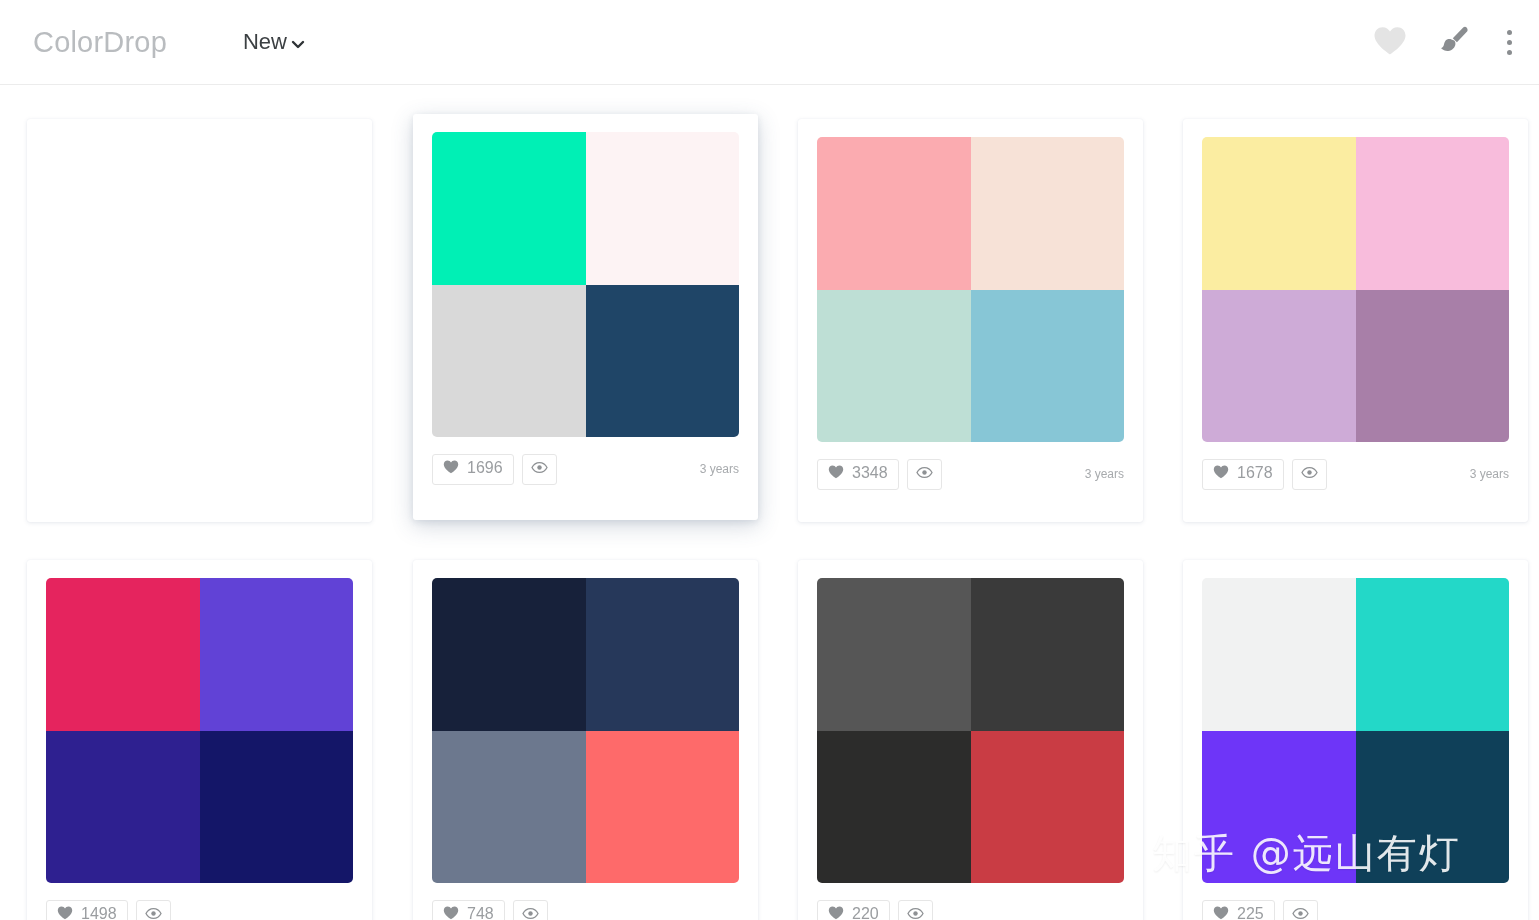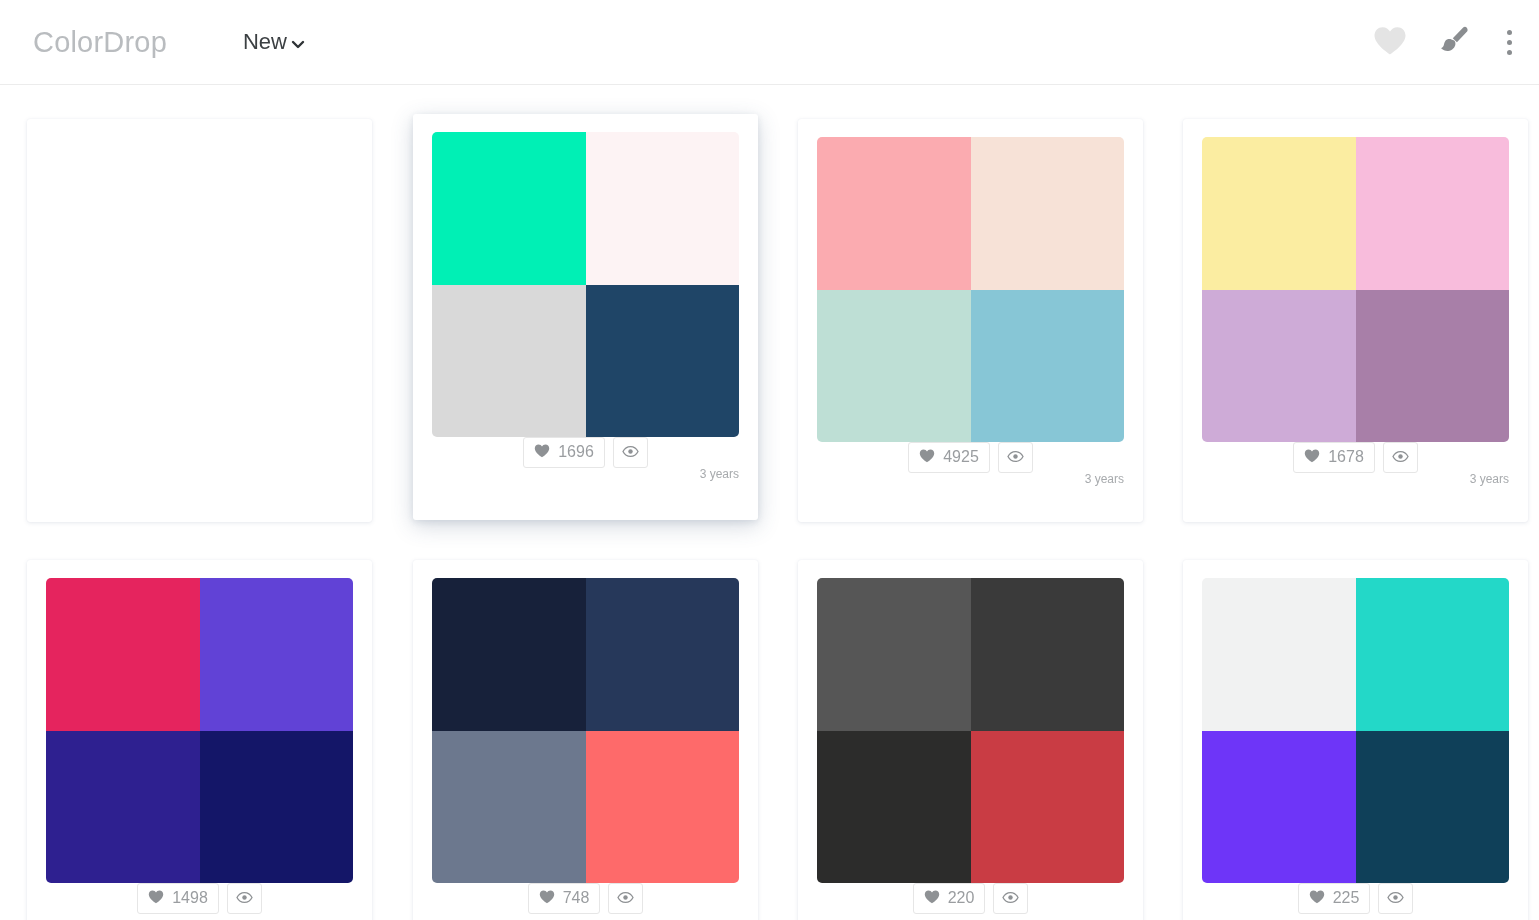--- a/index.html
+++ b/index.html
@@ -139,21 +139,20 @@
     grid-template-rows: 1fr 1fr;
   }
 
   .swatch i { display: block; width: 100%; height: 100%; }
 
   .card-footer {
     height: 64px;
     padding: 0 19px;
     display: flex;
     align-items: center;
-    flex-direction: column;
   }
 
   .stat-group { display: flex; align-items: center; gap: 8px; }
 
   .pill {
     height: 31px;
     border: 1px solid #e6e6e6;
     border-radius: 3px;
     background: #fff;
     display: flex;
@@ -301,21 +300,21 @@
       <div class="card-footer">
         <div class="stat-group">
           <div class="pill">
             <span>
               <svg width="16" height="14" viewBox="0 0 34 30">
                 <path d="M17 28.5 C17 28.5 1.5 18.8 1.5 9.6 C1.5 4.7 5.2 1.2 9.6 1.2
                          C13 1.2 15.6 3.2 17 5.6 C18.4 3.2 21 1.2 24.4 1.2
                          C28.8 1.2 32.5 4.7 32.5 9.6 C32.5 18.8 17 28.5 17 28.5 Z" fill="#8e9194"></path>
               </svg>
             </span>
-            <span class="count">4925</span>
+            <span class="count">3348</span>
           </div>
           <div class="pill icon-only">
             <span>
               <svg width="17" height="13" viewBox="0 0 24 16">
                 <path d="M12 1 C5 1 1.4 8 1.4 8 C1.4 8 5 15 12 15
                          C19 15 22.6 8 22.6 8 C22.6 8 19 1 12 1 Z" fill="none" stroke="#8e9194" stroke-width="1.8"></path>
                 <circle cx="12" cy="8" r="3.1" fill="#8e9194"></circle>
               </svg>
             </span>
           </div>
@@ -494,14 +493,15 @@
               </svg>
             </span>
           </div>
         </div>
         <div class="age"></div>
       </div>
     </div>
 
   </div>
 
+  <div class="watermark">知乎 @远山有灯</div>
 
 </div>
 
 </body></html>

